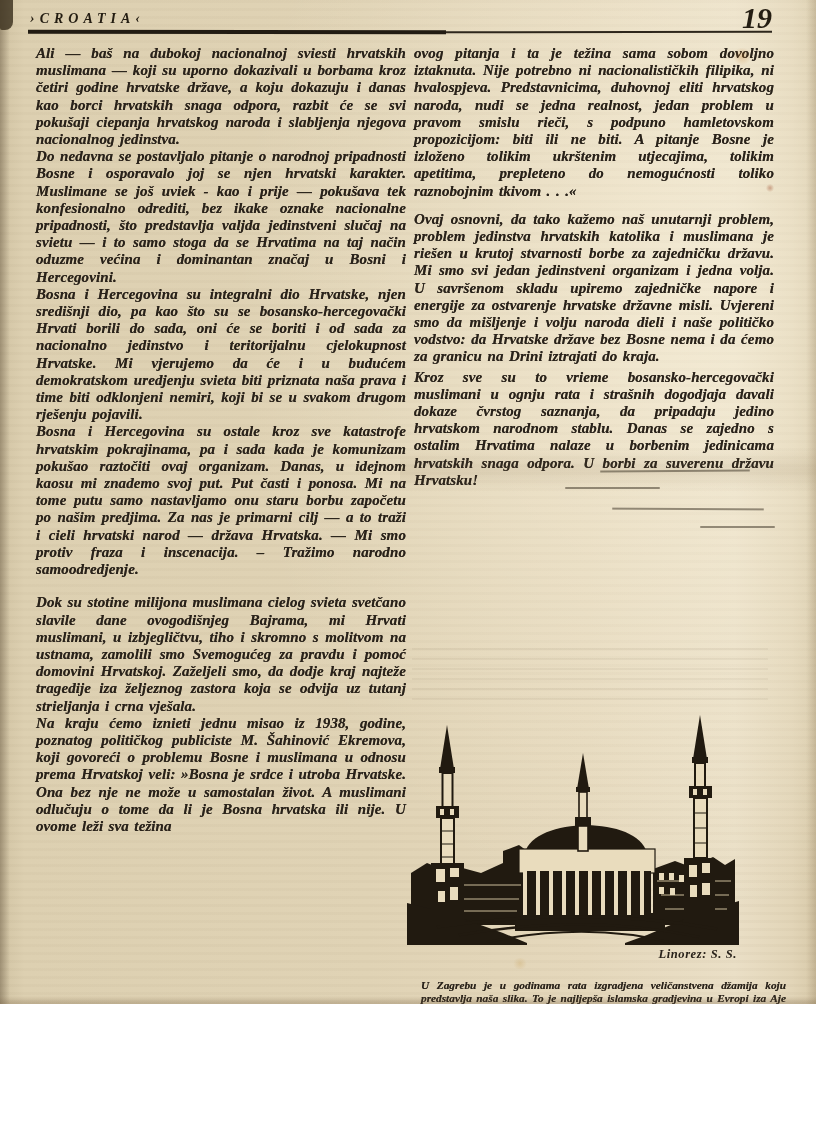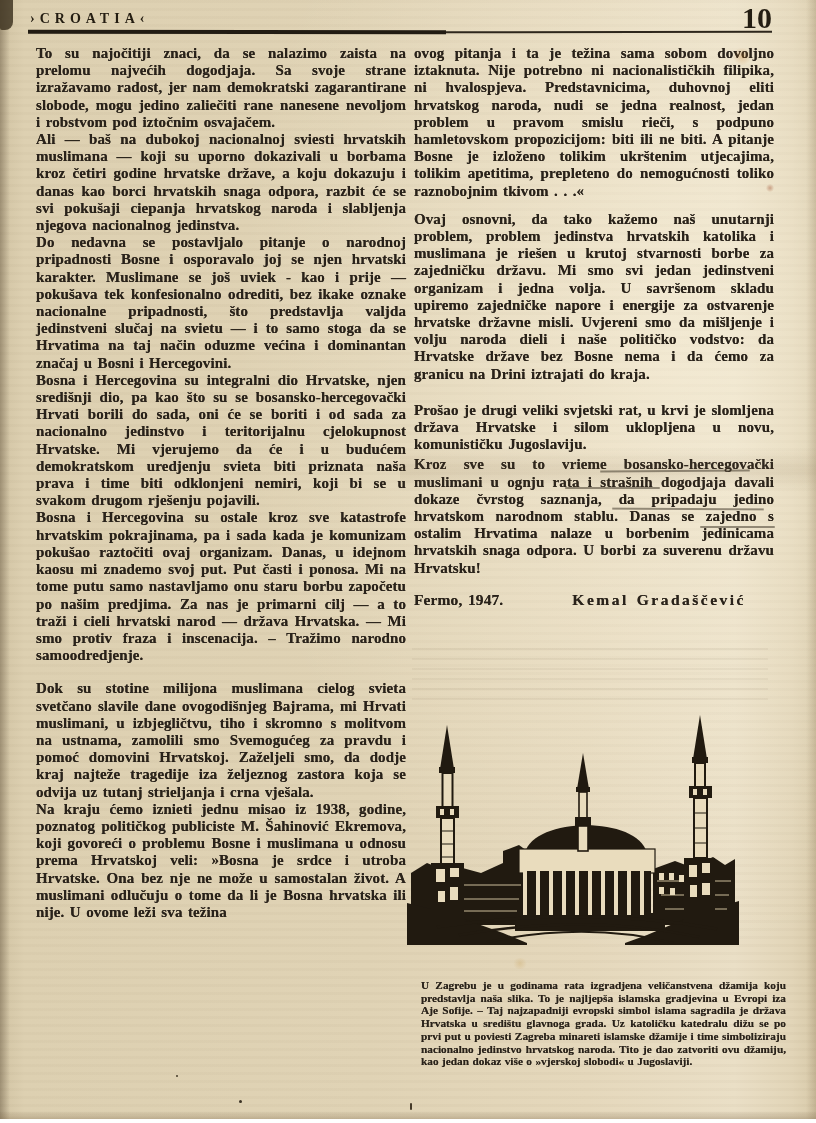--- a/index.html
+++ b/index.html
@@ -1,22 +1,22 @@
 <!DOCTYPE html>
 <html><head>
 <meta charset="utf-8">
 <style>
   html,body{margin:0;padding:0;}
   body{width:816px;height:1123px;font-family:"Liberation Serif","DejaVu Serif",serif;}
-  .page{position:relative;width:816px;height:1119px;overflow:hidden;color:#29221a;
+  .page{position:relative;width:816px;height:1004px;overflow:hidden;color:#29221a;
     background:
       radial-gradient(ellipse 620px 900px at 82% 30%, rgba(255,249,230,0.45), rgba(255,249,230,0) 70%),
       repeating-linear-gradient(180deg, rgba(120,100,70,0.035) 0 3px, rgba(0,0,0,0) 3px 8px),
       linear-gradient(90deg,#d2c4a4 0%,#ddd0b1 3%,#e0d3b5 45%,#e5d8bc 72%,#eadfc6 90%,#e2d5b8 97%,#d8caaa 100%),
-      #e0d3b5;}
+      #e0d3b5; font-style: italic;}
   .abs{position:absolute;}
   
   .masthead{left:30px;top:11px;font-size:14px;font-weight:700;letter-spacing:5px;color:#241d12;}
   .pagenum{left:742px;top:1px;font-size:30px;font-weight:700;color:#241d12;}
   .rule-a{left:28px;top:30px;width:418px;height:4px;background:#221c13;transform:rotate(0.08deg);}
   .rule-b{left:446px;top:31px;width:326px;height:2px;background:#2e271c;transform:rotate(-0.1deg);}
   
   .col{text-align:justify;font-size:15px;font-weight:700;line-height:17.2px;word-spacing:1.6px;letter-spacing:0.1px;
        text-shadow:0 0 0.5px rgba(41,34,26,0.75);}
   .col p{margin:0;}
@@ -58,41 +58,35 @@
          background:repeating-linear-gradient(180deg,#5a4a30 0 2px,transparent 2px 10px);}
 </style>
 </head>
 <body>
 
 <div class="page">
 
   <div class="abs masthead">›CROATIA‹</div>
   <div class="abs rule-a"></div>
   <div class="abs rule-b"></div>
-  <div class="abs pagenum">10</div>
+  <div class="abs pagenum">19</div>
 
   <div class="abs col col-left">
-    <p>To su najočitiji znaci, da se nalazimo zaista na prelomu najvećih dogodjaja. Sa svoje strane izražavamo radost, jer nam demokratski zagarantirane slobode, mogu jedino zaliečiti rane nanesene nevoljom i robstvom pod iztočnim osvajačem.</p>
     <p>Ali — baš na dubokoj nacionalnoj sviesti hrvatskih muslimana — koji su uporno dokazivali u borbama kroz četiri godine hrvatske države, a koju dokazuju i danas kao borci hrvatskih snaga odpora, razbit će se svi pokušaji ciepanja hrvatskog naroda i slabljenja njegova nacionalnog jedinstva.</p>
     <p>Do nedavna se postavljalo pitanje o narodnoj pripadnosti Bosne i osporavalo joj se njen hrvatski karakter. Muslimane se još uviek - kao i prije — pokušava tek konfesionalno odrediti, bez ikake oznake nacionalne pripadnosti, što predstavlja valjda jedinstveni slučaj na svietu — i to samo stoga da se Hrvatima na taj način oduzme većina i dominantan značaj u Bosni i Hercegovini.</p>
     <p>Bosna i Hercegovina su integralni dio Hrvatske, njen središnji dio, pa kao što su se bosansko-hercegovački Hrvati borili do sada, oni će se boriti i od sada za nacionalno jedinstvo i teritorijalnu cjelokupnost Hrvatske. Mi vjerujemo da će i u budućem demokratskom uredjenju svieta biti priznata naša prava i time biti odklonjeni nemiri, koji bi se u svakom drugom rješenju pojavili.</p>
     <p>Bosna i Hercegovina su ostale kroz sve katastrofe hrvatskim pokrajinama, pa i sada kada je komunizam pokušao raztočiti ovaj organizam. Danas, u idejnom kaosu mi znademo svoj put. Put časti i ponosa. Mi na tome putu samo nastavljamo onu staru borbu započetu po našim predjima. Za nas je primarni cilj — a to traži i cieli hrvatski narod — država Hrvatska. — Mi smo protiv fraza i inscenacija. – Tražimo narodno samoodredjenje.</p>
     <p class="gap-before">Dok su stotine milijona muslimana cielog svieta svetčano slavile dane ovogodišnjeg Bajrama, mi Hrvati muslimani, u izbjegličtvu, tiho i skromno s molitvom na ustnama, zamolili smo Svemogućeg za pravdu i pomoć domovini Hrvatskoj. Zaželjeli smo, da dodje kraj najteže tragedije iza željeznog zastora koja se odvija uz tutanj strieljanja i crna vješala.</p>
     <p>Na kraju ćemo iznieti jednu misao iz 1938, godine, poznatog političkog publiciste M. Šahinović Ekremova, koji govoreći o problemu Bosne i muslimana u odnosu prema Hrvatskoj veli: »Bosna je srdce i utroba Hrvatske. Ona bez nje ne može u samostalan život. A muslimani odlučuju o tome da li je Bosna hrvatska ili nije. U ovome leži sva težina</p>
   </div>
 
   <div class="abs col col-right">
     <p>ovog pitanja i ta je težina sama sobom dovoljno iztaknuta. Nije potrebno ni nacionalističkih filipika, ni hvalospjeva. Predstavnicima, duhovnoj eliti hrvatskog naroda, nudi se jedna realnost, jedan problem u pravom smislu rieči, s podpuno hamletovskom propozicijom: biti ili ne biti. A pitanje Bosne je izloženo tolikim ukrštenim utjecajima, tolikim apetitima, prepleteno do nemogućnosti toliko raznobojnim tkivom . . .«</p>
     <p class="mt11">Ovaj osnovni, da tako kažemo naš unutarnji problem, problem jedinstva hrvatskih katolika i muslimana je riešen u krutoj stvarnosti borbe za zajedničku državu. Mi smo svi jedan jedinstveni organizam i jedna volja. U savršenom skladu upiremo zajedničke napore i energije za ostvarenje hrvatske državne misli. Uvjereni smo da mišljenje i volju naroda dieli i naše političko vodstvo: da Hrvatske države bez Bosne nema i da ćemo za granicu na Drini iztrajati do kraja.</p>
-    <p class="mt19">Prošao je drugi veliki svjetski rat, u krvi je slomljena država Hrvatske i silom uklopljena u novu, komunističku Jugoslaviju.</p>
     <p class="mt3">Kroz sve su to vrieme bosansko-hercegovački muslimani u ognju rata i strašnih dogodjaja davali dokaze čvrstog saznanja, da pripadaju jedino hrvatskom narodnom stablu. Danas se zajedno s ostalim Hrvatima nalaze u borbenim jedinicama hrvatskih snaga odpora. U borbi za suverenu državu Hrvatsku!</p>
-    <div class="signature">
-      <span>Fermo, 1947.</span>
-      <span class="author">Kemal Gradaščević</span>
-    </div>
   </div>
 
   <figure class="abs illustration">
     <svg viewBox="0 0 332 232" width="332" height="232" aria-hidden="true">
 
       <g fill="#211a10">
         <path d="M4,212 L4,160 L20,150 L30,154 L30,212 Z"></path>
         <path d="M28,212 L28,162 L52,154 L74,160 L96,150 L118,158 L118,212 Z"></path>
         <path d="M96,208 L96,138 L112,132 L120,138 L120,208 Z"></path>
         <path d="M246,212 L246,156 L268,148 L284,154 L306,144 L318,152 L328,146 L328,212 Z"></path>
@@ -175,20 +169,21 @@
         <path d="M287,100 h13 M287,115 h13 M287,130 h13" stroke="#211a10" stroke-width="1.2"></path>
         <rect x="277" y="145" width="31" height="63" fill="#211a10"></rect>
         <rect x="282" y="152" width="8" height="12" fill="#e9dcbd"></rect>
           <rect x="295" y="150" width="8" height="10" fill="#e9dcbd"></rect>
         <rect x="283" y="172" width="7" height="12" fill="#e9dcbd"></rect>
           <rect x="295" y="170" width="8" height="12" fill="#e9dcbd"></rect>
       </g>
     </svg>
   </figure>
 
+  <div class="abs credit">Linorez: S. S.</div>
   <div class="abs caption">U Zagrebu je u godinama rata izgradjena veličanstvena džamija koju predstavlja naša slika. To je najljepša islamska gradjevina u Evropi iza Aje Sofije. – Taj najzapadniji evropski simbol islama sagradila je država Hrvatska u središtu glavnoga grada. Uz katoličku katedralu dižu se po prvi put u poviesti Zagreba minareti islamske džamije i time simboliziraju nacionalno jedinstvo hrvatskog naroda. Tito je dao zatvoriti ovu džamiju, kao jedan dokaz više o »vjerskoj slobodi« u Jugoslaviji.</div>
 
   <div class="abs ghost"></div>
   <div class="abs crease"></div>
   <div class="abs pencil pm1"></div>
   <div class="abs pencil pm2"></div>
   <div class="abs pencil pm3"></div>
   <div class="abs pencil pm4"></div>
   <div class="abs stain1"></div>
   <div class="abs stain2"></div>

